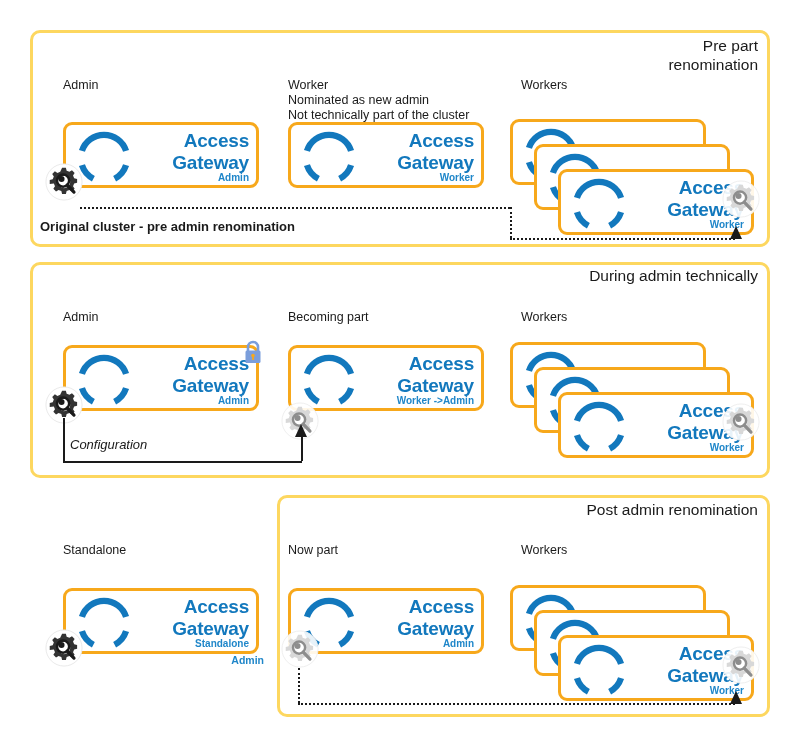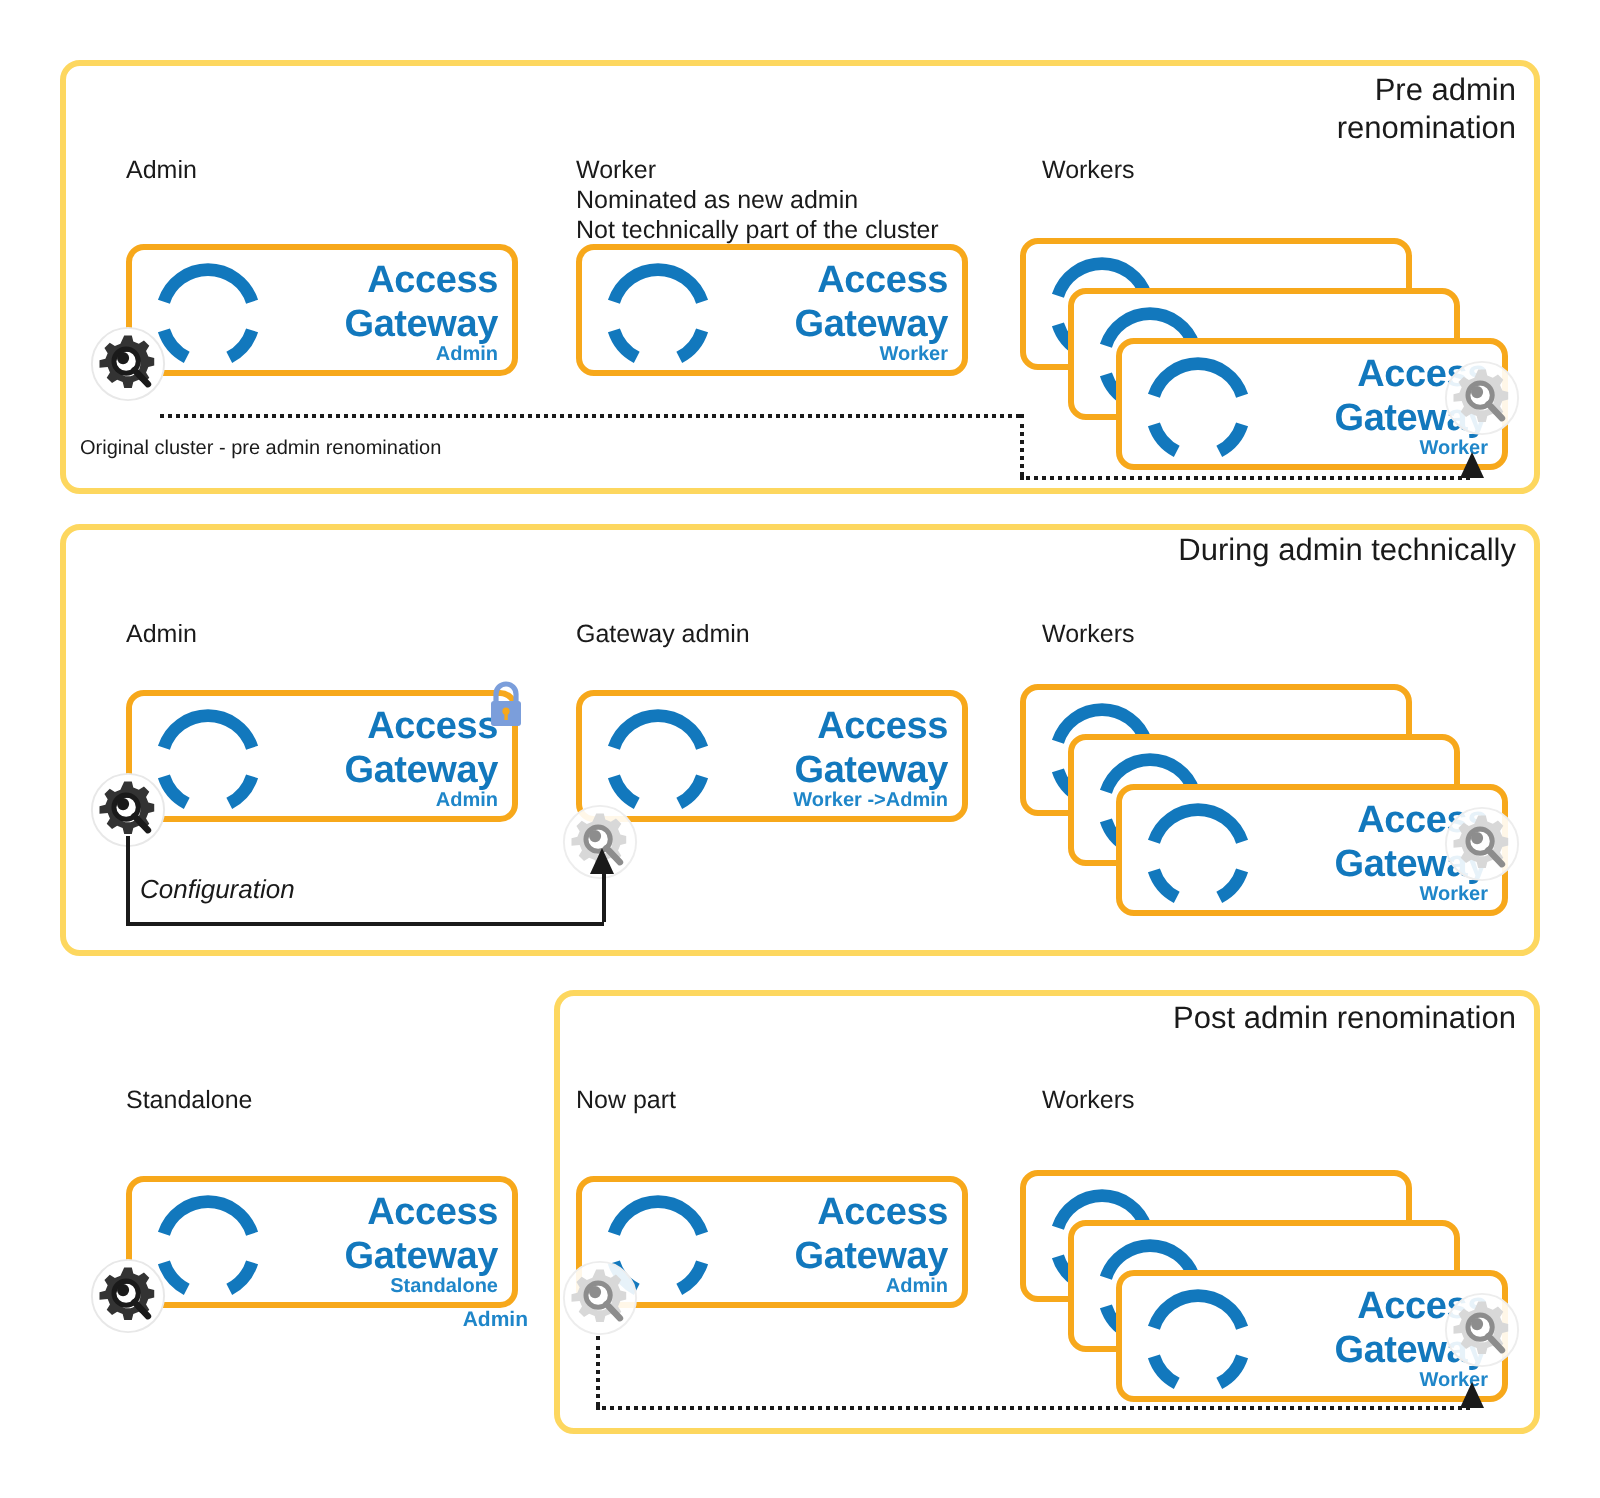--- a/index.html
+++ b/index.html
@@ -42,30 +42,30 @@
   
   .lock{position:absolute;width:24px;height:28px;}
 
   
   .dotline-h{position:absolute;height:0;border-top:2.5px dotted #1a1a1a;}
   .dotline-v{position:absolute;width:0;border-left:2.5px dotted #1a1a1a;}
   .solid-h{position:absolute;height:0;border-top:2px solid #1a1a1a;}
   .solid-v{position:absolute;width:0;border-left:2px solid #1a1a1a;}
   .arrow-up{position:absolute;width:0;height:0;border-left:6px solid transparent;border-right:6px solid transparent;border-bottom:13px solid #1a1a1a;}
 
-  .cap{position:absolute;font-size:10px;color:#1a1a1a;white-space:nowrap;}
+  .cap{position:absolute;font-size:13px;color:#1a1a1a;white-space:nowrap;font-weight:bold;}
   .cap-italic{position:absolute;font-size:13px;font-style:italic;color:#1a1a1a;white-space:nowrap;}
 </style>
 </head>
 <body>
 
 <div class="stage">
 
   <div class="panel" id="panel-1"></div>
-  <div class="panel-title" id="panel-1-title">Pre admin
+  <div class="panel-title" id="panel-1-title">Pre part
 renomination</div>
 
   <div class="grp-label" style="left:63px;top:78px;">Admin</div>
   <div class="grp-label" style="left:288px;top:78px;">Worker
 Nominated as new admin
 Not technically part of the cluster</div>
   <div class="grp-label" style="left:521px;top:78px;">Workers</div>
 
   <div class="ag" style="left:63px;top:122px;">
     <span class="logo">
@@ -172,21 +172,21 @@
   <div class="dotline-h" style="left:80px;top:207px;width:430px;"></div>
   <div class="dotline-v" style="left:510px;top:207px;height:31px;"></div>
   <div class="dotline-h" style="left:510px;top:238px;width:225px;"></div>
   <div class="arrow-up" style="left:730px;top:226px;"></div>
   <div class="cap" style="left:40px;top:219px;">Original  cluster - pre admin renomination</div>
 
   <div class="panel" id="panel-2"></div>
   <div class="panel-title" id="panel-2-title">During admin technically</div>
 
   <div class="grp-label" style="left:63px;top:310px;">Admin</div>
-  <div class="grp-label" style="left:288px;top:310px;">Gateway admin</div>
+  <div class="grp-label" style="left:288px;top:310px;">Becoming part</div>
   <div class="grp-label" style="left:521px;top:310px;">Workers</div>
 
   <div class="ag" style="left:63px;top:345px;">
     <span class="logo">
       <svg viewBox="0 0 60 60" width="58" height="58" aria-hidden="true">
         <g fill="none" stroke="#1278bd" stroke-width="6.5">
           <path d="M30 6 A24 24 0 0 1 52.8 22.6"></path>
             <path d="M52.8 37.4 A24 24 0 0 1 41 51.4"></path>
           <path d="M19 51.4 A24 24 0 0 1 7.2 37.4"></path>
             <path d="M7.2 22.6 A24 24 0 0 1 30 6"></path>

